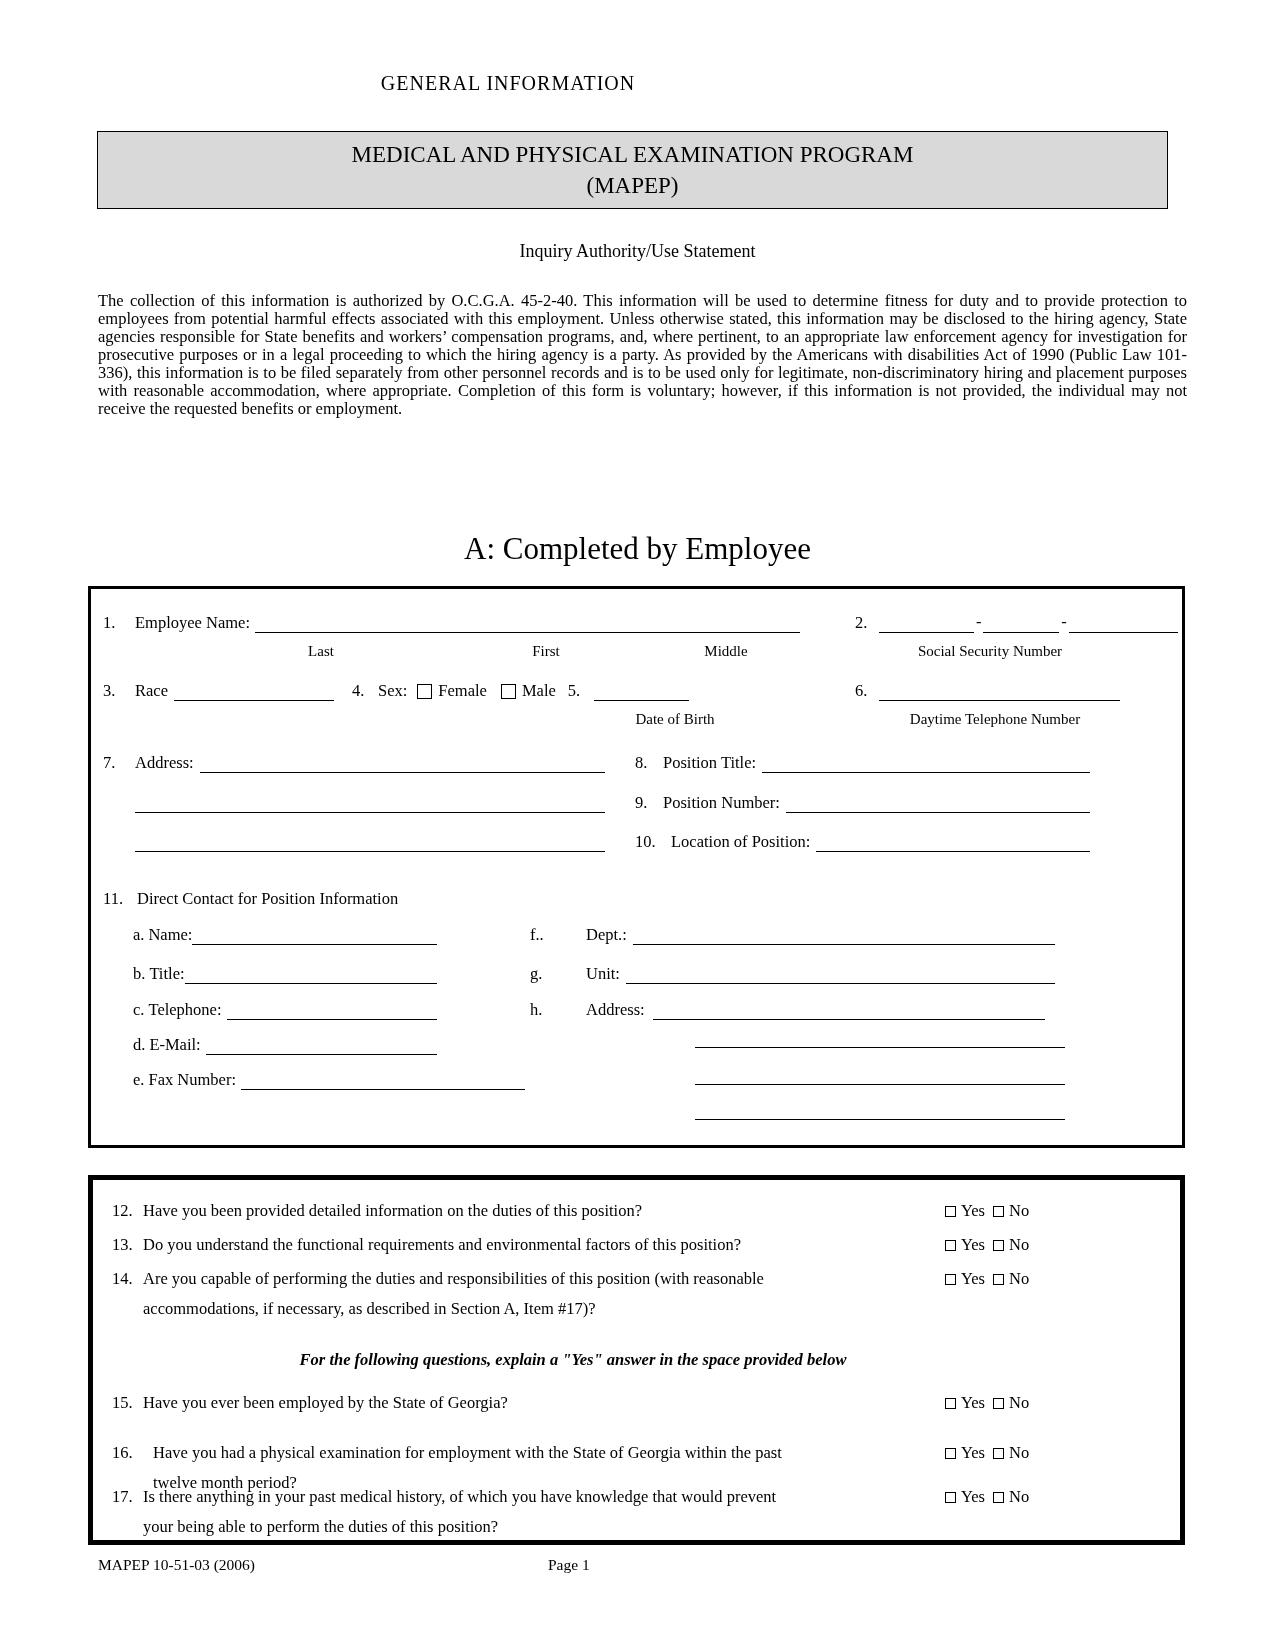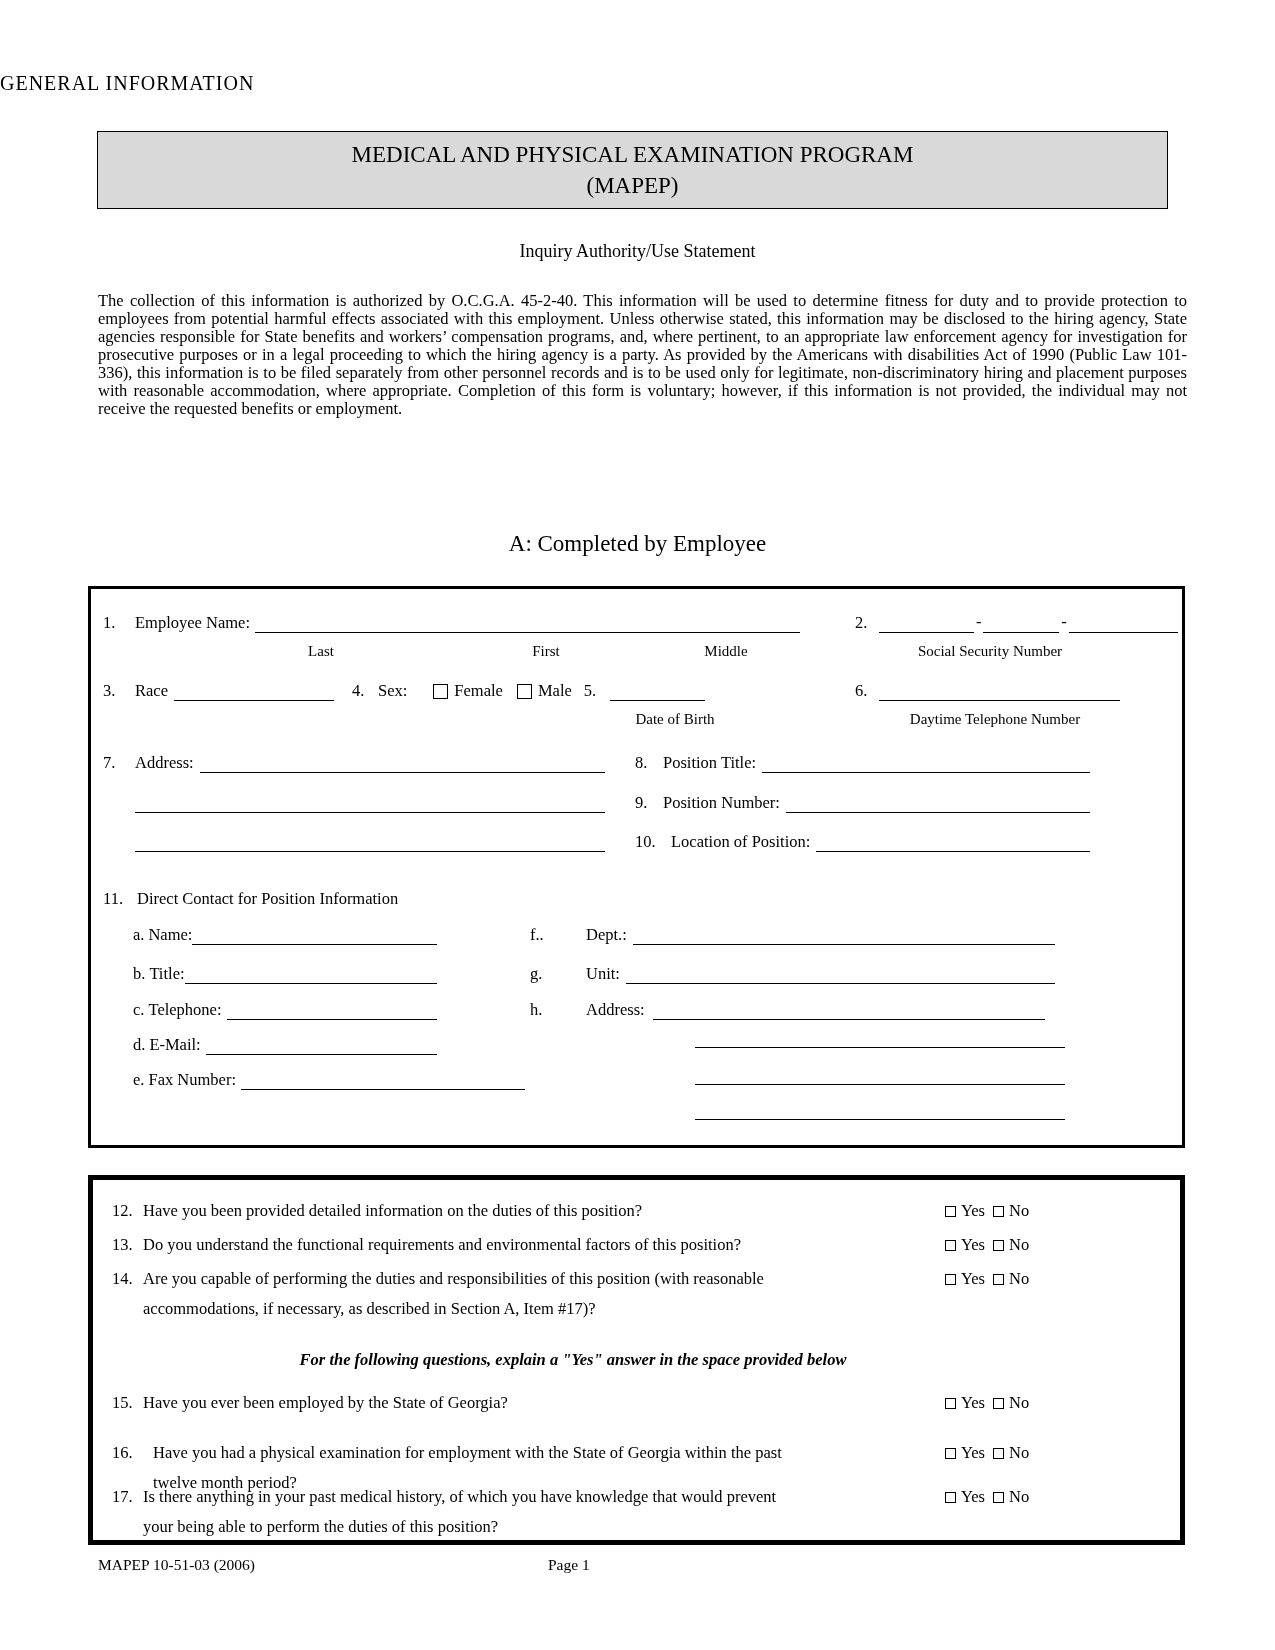--- a/index.html
+++ b/index.html
@@ -3,29 +3,29 @@
 <meta charset="utf-8">
 <style>
   * { margin:0; padding:0; box-sizing:border-box; }
   html,body { background:#ffffff; }
   body {
     width:1275px; height:1650px; margin:0 auto; position:relative;
     font-family:"Liberation Serif","DejaVu Serif",serif; color:#000;
   }
   .page { position:absolute; inset:0; }
 
-  .h-title { position:absolute; top:72px; left:0; width:1016px; 
+  .h-title { position:absolute; top:72px; left:0; width:1016px; text-align:center;
              font-size:20px; letter-spacing:1px; }
   .banner  { position:absolute; top:131px; left:97px; width:1071px; height:78px;
              background:#d9d9d9; border:1px solid #000; text-align:center;
              font-size:23px; line-height:31px; padding-top:7px; }
   .stmt-head { position:absolute; top:241px; left:0; width:1275px; text-align:center; font-size:18px; }
   .stmt-body { position:absolute; top:292px; left:98px; width:1089px; font-size:16.5px;
                line-height:18px; text-align:justify; }
-  .sec-a-title { position:absolute; top:531px; left:0; width:1275px; text-align:center; font-size:23px; }
+  .sec-a-title { position:absolute; top:531px; left:0; width:1275px; text-align:center; font-size:31px; }
 
   .box-a { position:absolute; top:586px; left:88px; width:1097px; height:562px;
            border:3px solid #000; }
   .box-b { position:absolute; top:1175px; left:88px; width:1097px; height:370px;
            border:5px solid #000; }
 
   .row { position:absolute; display:flex; align-items:flex-end; height:22px; font-size:16.5px; }
   .line { border-bottom:1px solid #000; height:20px; display:inline-block; }
   .grow { flex:1; }
   .num { flex:none; }
@@ -91,21 +91,21 @@
       <span style="left:420px; width:70px;">First</span>
       <span style="left:595px; width:80px;">Middle</span>
       <span style="left:784px; width:230px;">Social Security Number</span>
     </div>
 
     <div class="row" style="top:90px; left:12px;">
       <span class="num" style="width:32px;">3.</span>
       <span class="lbl">Race</span>
       <span class="line" style="width:160px; margin-left:6px;"></span>
       <span class="num" style="width:26px; margin-left:18px;">4.</span>
-      <span class="lbl" style="margin-right:26px;">Sex:</span>
+      <span class="lbl" style="margin-right:10px;">Sex:</span>
       <span class="cb"></span>
       <span class="lbl" style="margin-right:14px;">Female</span>
       <span class="cb"></span>
       <span class="lbl" style="margin-right:12px;">Male</span>
       <span class="num" style="width:26px;">5.</span>
       <span class="line" style="width:95px;"></span>
     </div>
     <div class="row" style="top:90px; left:764px; width:265px;">
       <span class="num" style="width:24px;">6.</span>
       <span class="line grow"></span>

